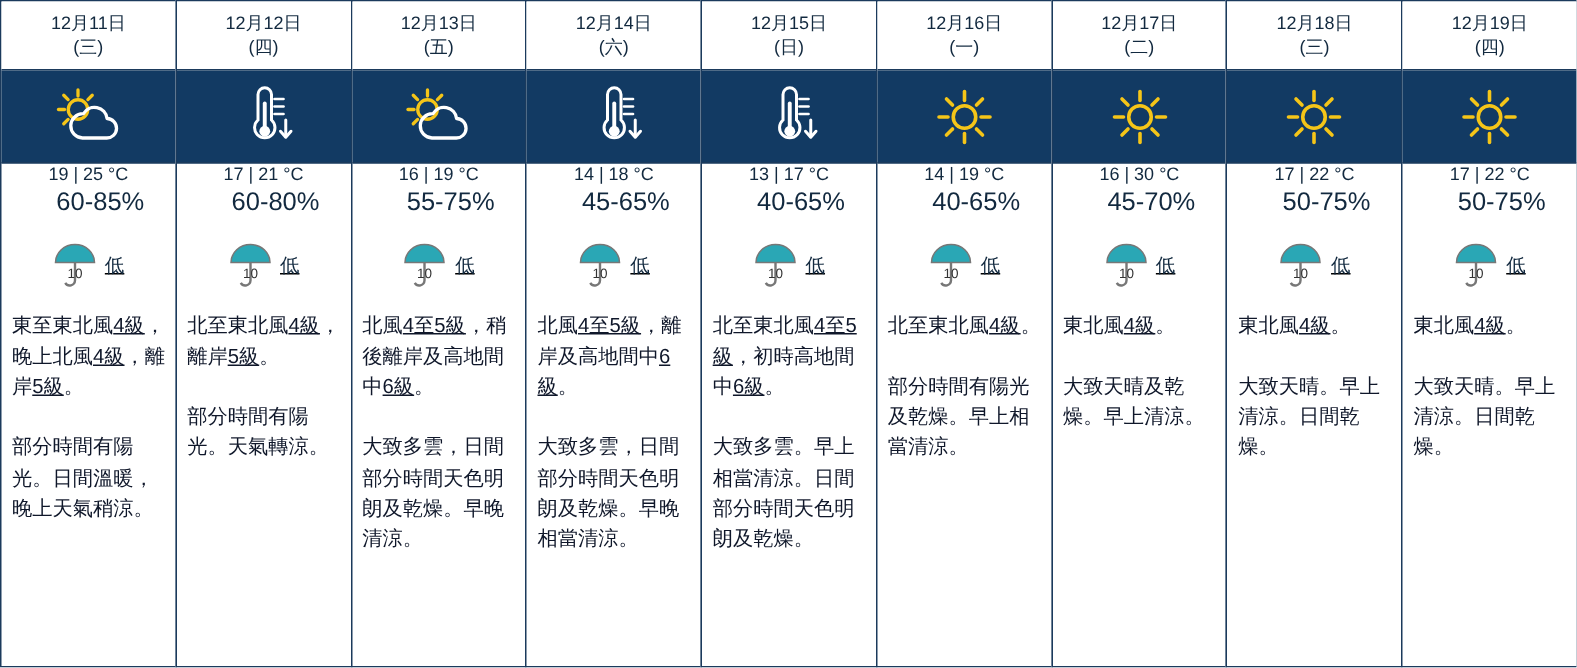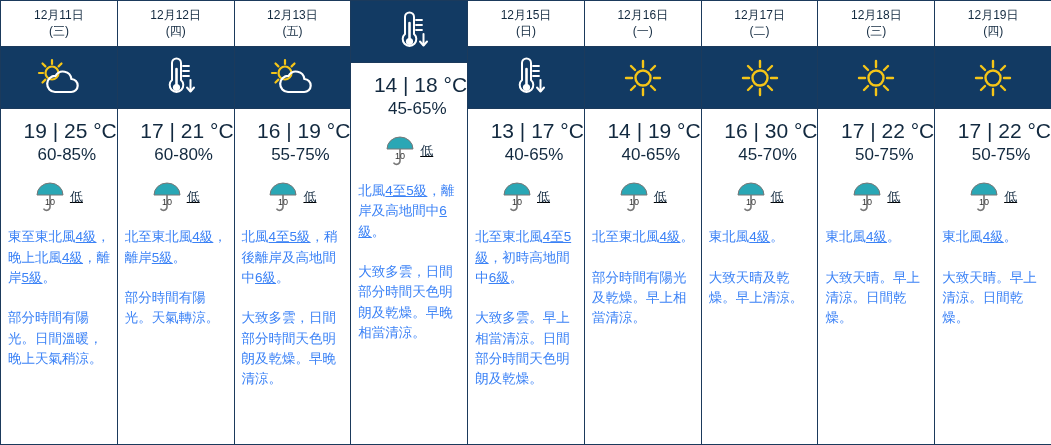--- a/index.html
+++ b/index.html
@@ -40,24 +40,23 @@
   .date-box .dow { display: block; }
   .icon-box {
     background: #123a63;
     height: 62px;
     display: flex;
     align-items: center;
     justify-content: center;
     border-bottom: 1px solid #1b3a5c;
   }
   .temp {
-    text-align: right;
-    font-size: 21px;
+    text-align: center;
+    font-size: 12px;
     color: #12293f;
-    padding-top: 10px;
     padding-bottom: 2px;
   }
   .humid {
     text-align: center;
     font-size: 17px;
     color: #12293f;
     padding-bottom: 8px;
     margin-left: 16px;
   }
   .uv-row {
@@ -68,21 +67,21 @@
     height: 48px;
     text-decoration: underline;
   }
   .uv-label {
     font-size: 13px;
     color: #12293f;
   }
   .desc {
     font-size: 13.5px;
     line-height: 1.5;
-    color: #3b82f6;
+    color: #0f172a;
     padding: 6px 6px 6px 7px;
     flex: 1;
     word-break: break-all;
   }
   .desc u { text-decoration: underline; }
   svg { display: block; }
 </style>
 </head>
 <body>
 
@@ -174,20 +173,24 @@
       <svg width="30" height="34" viewBox="0 0 30 34">
     <path d="M2 15 a13 12 0 0 1 26 0 z" fill="#2aa7b5" stroke="#777" stroke-width="1"></path>
     <path d="M15 15 v12 a3.5 3.5 0 0 1 -6.5 1.6" fill="none" stroke="#777" stroke-width="1.6"></path>
     <text x="15" y="25" font-size="9" text-anchor="middle" fill="#333" font-family="Liberation Sans, sans-serif">10</text>
   </svg>
       <span class="uv-label">低</span>
     </div>
     <div class="desc">北風<u>4至5級</u>，稍後離岸及高地間中<u>6級</u>。<br><br>大致多雲，日間部分時間天色明朗及乾燥。早晚清涼。</div>
   </div>
     <div class="day-col">
+    <div class="date-box">
+      <span>12月14日</span>
+      <span class="dow">(六)</span>
+    </div>
     <div class="icon-box">
         <svg width="44" height="42" viewBox="0 0 44 42">
     <path d="M18 6 a4.5 4.5 0 0 1 9 0 v17 a6.8 6.8 0 1 1 -9 0 z" fill="none" stroke="#ffffff" stroke-width="2"></path>
     <line x1="22.5" y1="12" x2="22.5" y2="28" stroke="#ffffff" stroke-width="2.6" stroke-linecap="round"></line>
     <circle cx="22.5" cy="30.5" r="3.6" fill="#ffffff"></circle>
     <g stroke="#ffffff" stroke-width="1.8" stroke-linecap="round">
       <line x1="29" y1="9" x2="35" y2="9"></line>
       <line x1="29" y1="14" x2="35" y2="14"></line>
       <line x1="29" y1="19" x2="35" y2="19"></line>
     </g>

